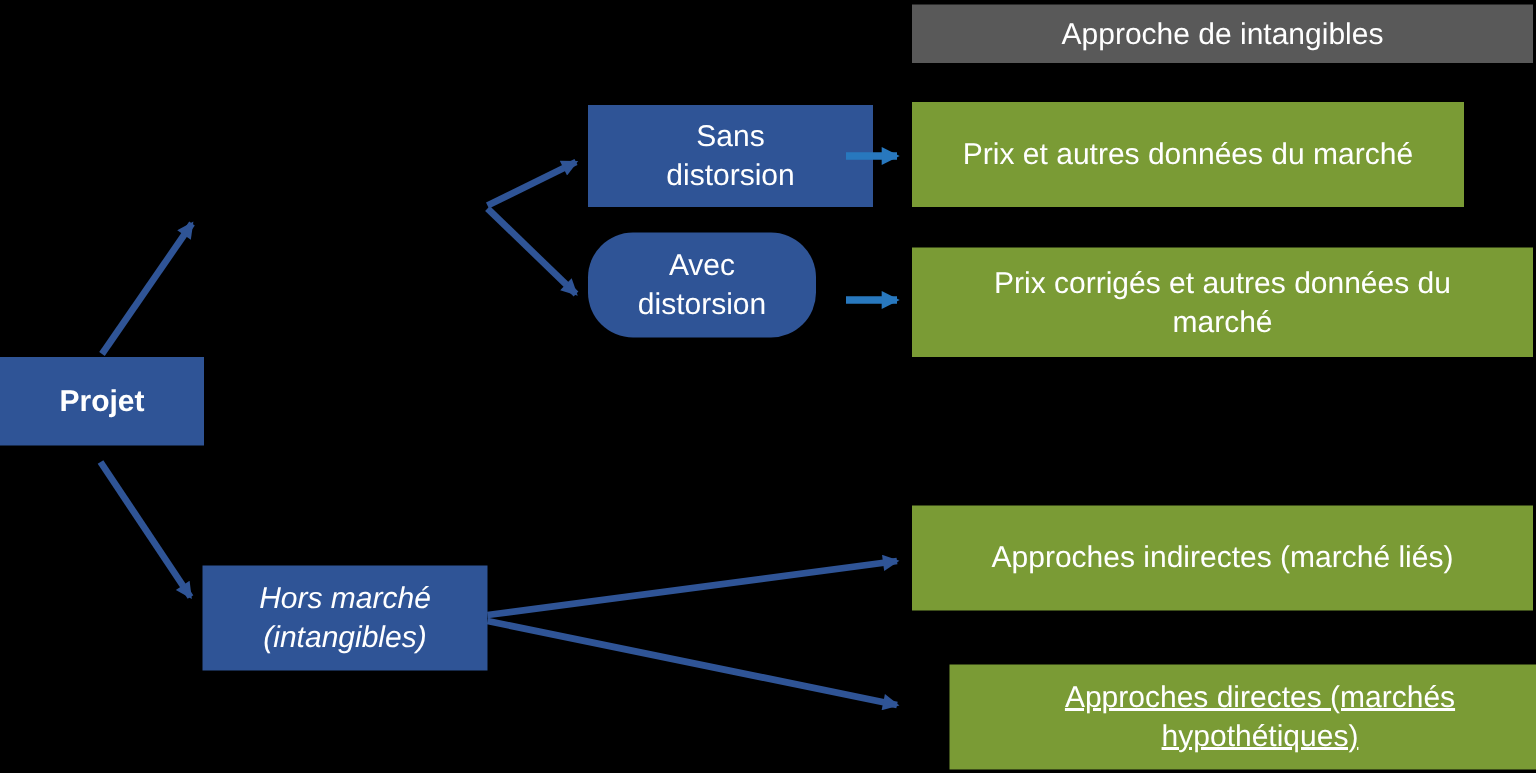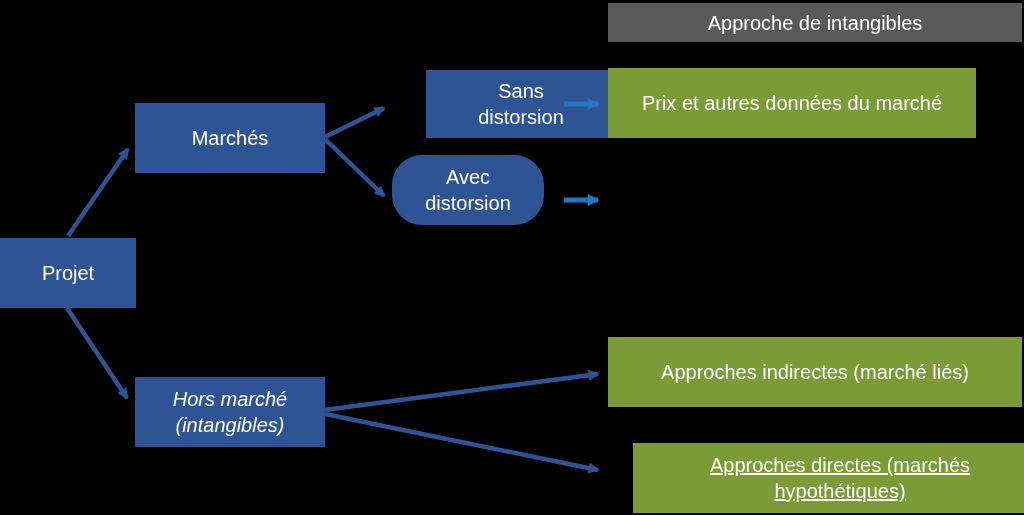--- a/index.html
+++ b/index.html
@@ -24,23 +24,23 @@
     box-sizing: border-box;
     padding: 2px 8px;
   }
   .gray  { background: #595959; }
   .blue  { background: #2F5496; }
   .green { background: #7A9B35; }
 
   
   .b-header-cat { left:135px; top:3px;   width:354px; height:39px; }
   .b-header-app { left:608px; top:3px;   width:414px; height:39px; }
-  .b-projet     { left:0px;   top:238px; width:136px; height:70px; }
+  .b-projet     { left:0px;   top:238px; width:136px; height:59px;font-weight:bold; }
   .b-marches    { left:135px; top:103px; width:190px; height:70px; }
-  .b-sans       { left:392px; top:70px;  width:190px; height:68px;margin-left:34px; }
+  .b-sans       { left:392px; top:70px;  width:190px; height:68px; }
   .b-avec       { left:392px; top:155px; width:152px; height:70px;border-radius:30px; }
   .b-hors       { left:135px; top:377px; width:190px; height:70px;font-style:italic; }
   .b-g1         { left:608px; top:68px;  width:368px; height:70px; }
   .b-g2         { left:608px; top:165px; width:414px; height:73px; }
   .b-g3         { left:608px; top:337px; width:414px; height:70px; }
   .b-g4         { left:633px; top:443px; width:414px; height:70px;text-decoration:underline; }
 
   svg.arrows {
     position: absolute;
     left: 0; top: 0;
@@ -49,29 +49,30 @@
   }
 </style>
 </head>
 <body>
 
 <div class="canvas">
 
   <div class="box gray b-header-app">Approche de intangibles</div>
 
   <div class="box blue b-projet">Projet</div>
-  <div class="box blue b-marches">Marchés</div>
   <div class="box blue b-sans">Sans
 distorsion</div>
   <div class="box blue b-avec">Avec
 distorsion</div>
   <div class="box blue b-hors">Hors marché
 (intangibles)</div>
 
   <div class="box green b-g1">Prix et autres données du marché</div>
+  <div class="box green b-g2">Prix corrigés et autres données du
+marché</div>
   <div class="box green b-g3">Approches indirectes (marché liés)</div>
   <div class="box green b-g4">Approches directes (marchés
 hypothétiques)</div>
 
   <svg class="arrows" viewBox="0 0 1024 515" xmlns="http://www.w3.org/2000/svg">
     <defs>
       <marker id="ah-dark" viewBox="0 0 10 10" refX="8.5" refY="5" markerWidth="13" markerHeight="11" orient="auto" markerUnits="userSpaceOnUse">
         <path d="M0,0 L10,5 L0,10 Z" fill="#2F5496"></path>
       </marker>
       <marker id="ah-light" viewBox="0 0 10 10" refX="8.5" refY="5" markerWidth="14" markerHeight="12" orient="auto" markerUnits="userSpaceOnUse">

